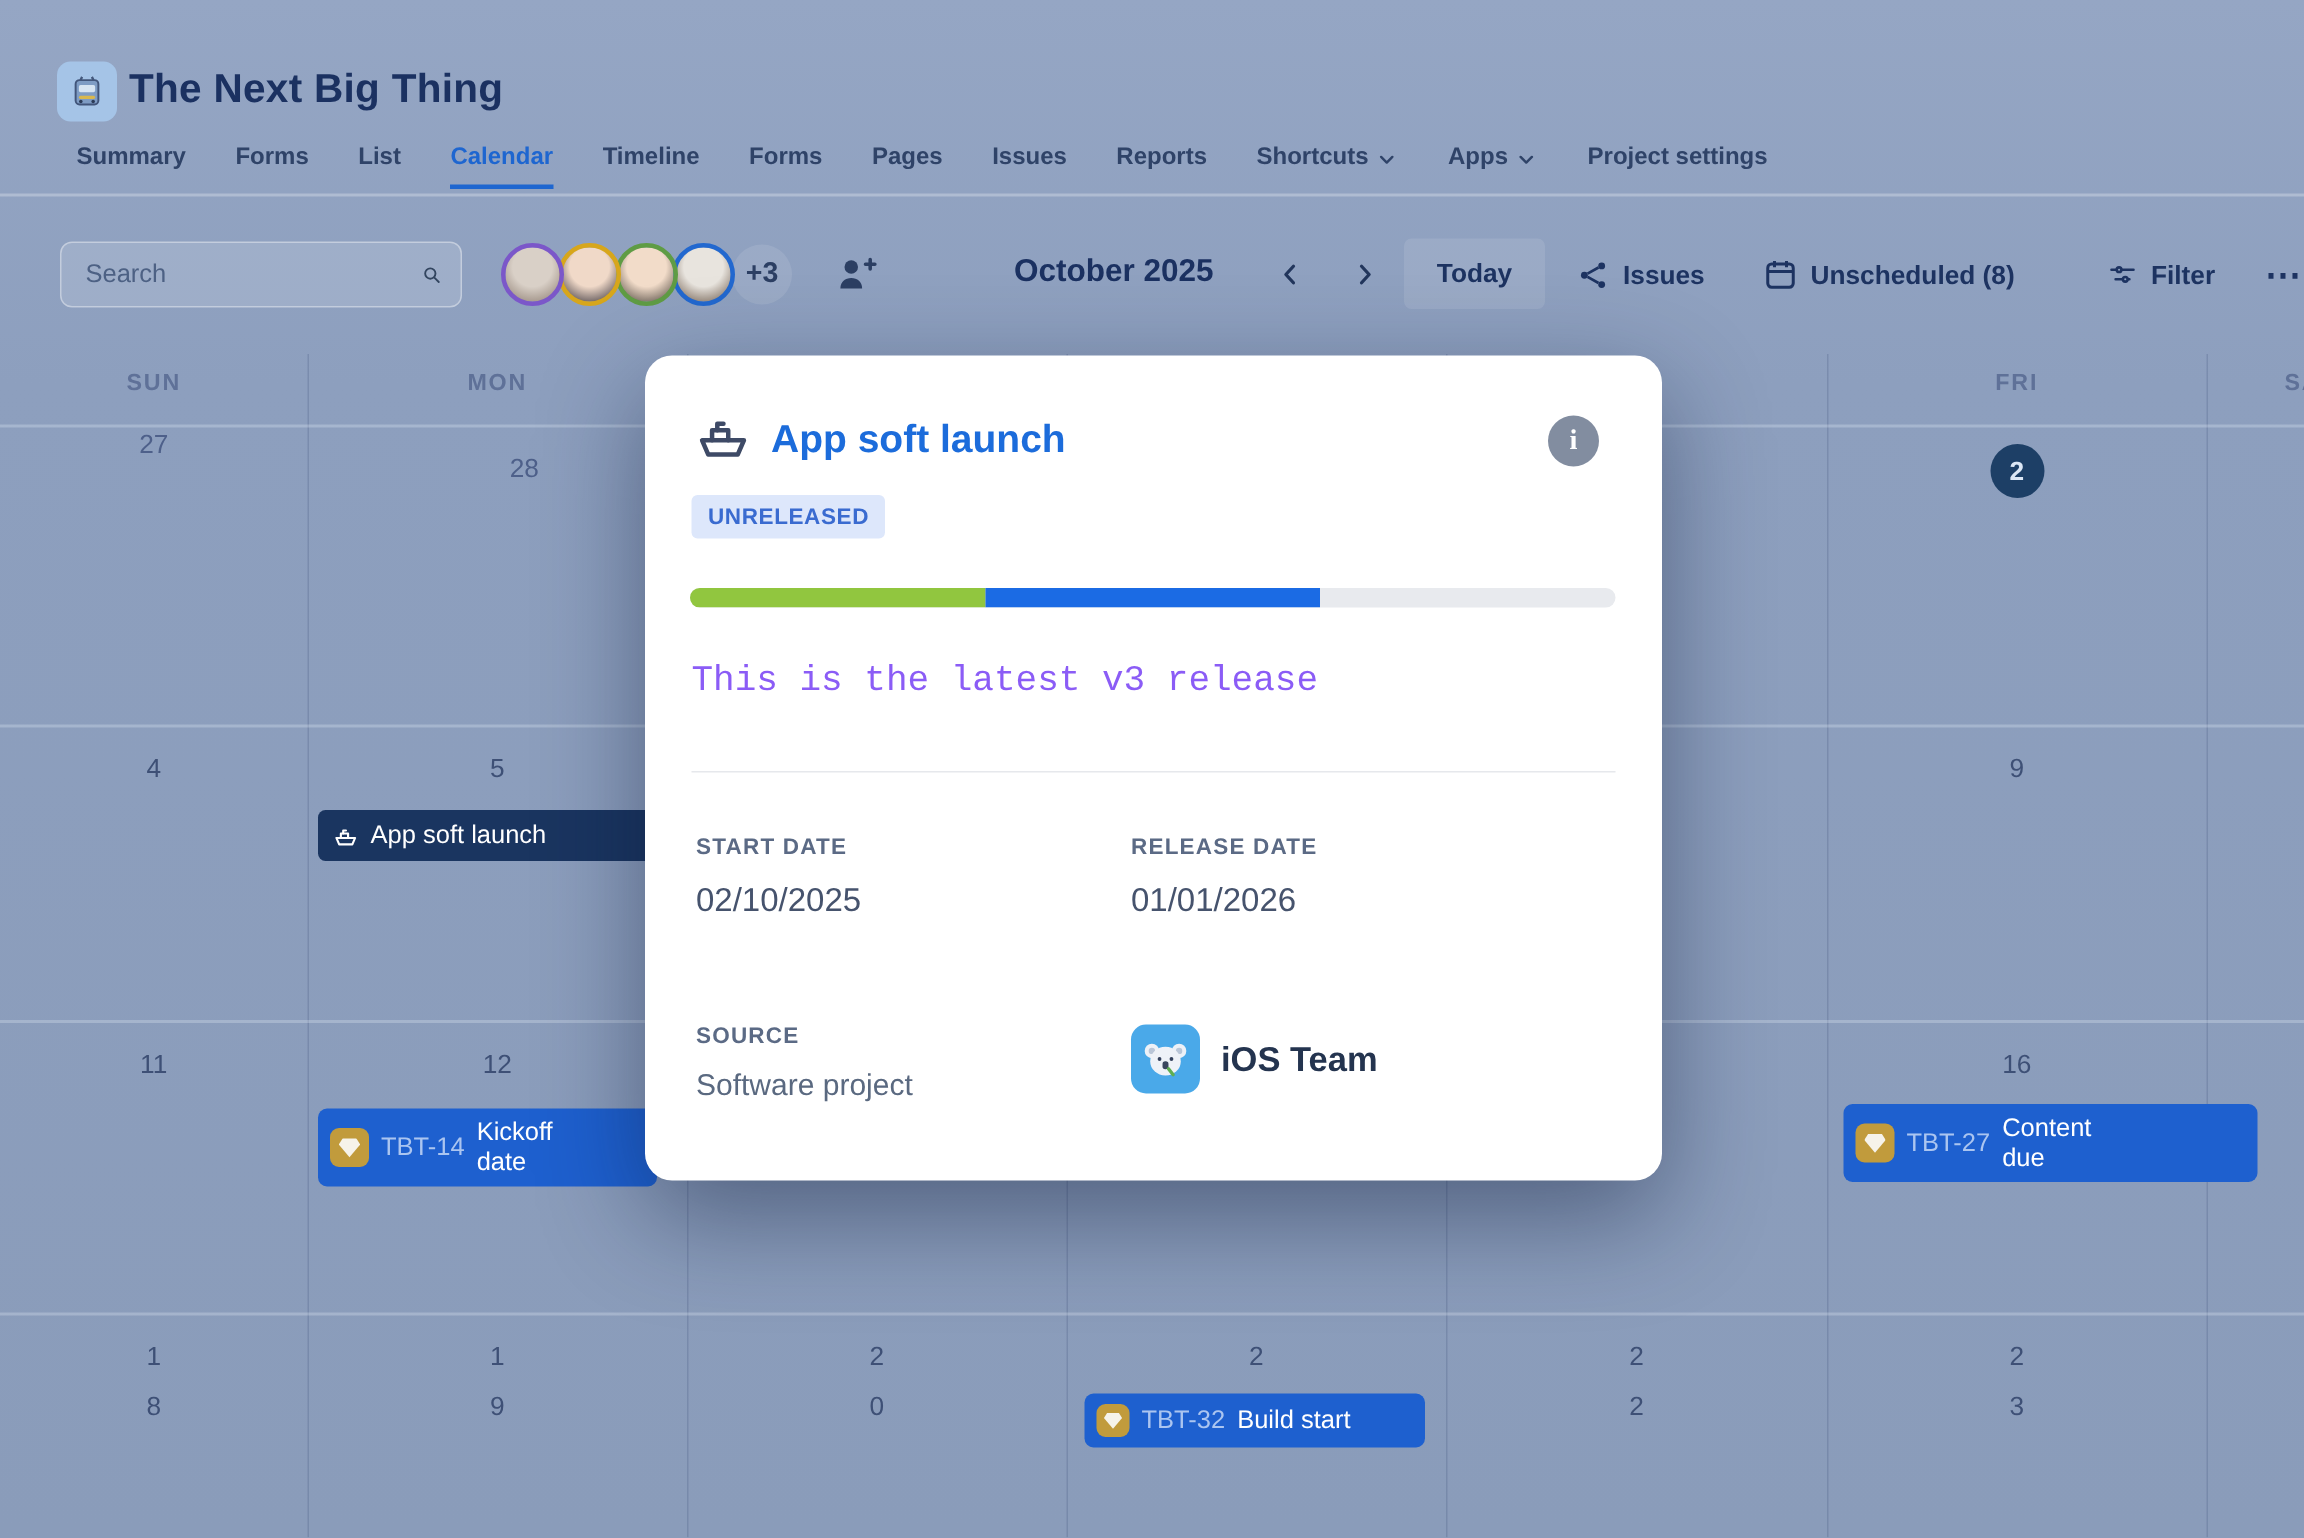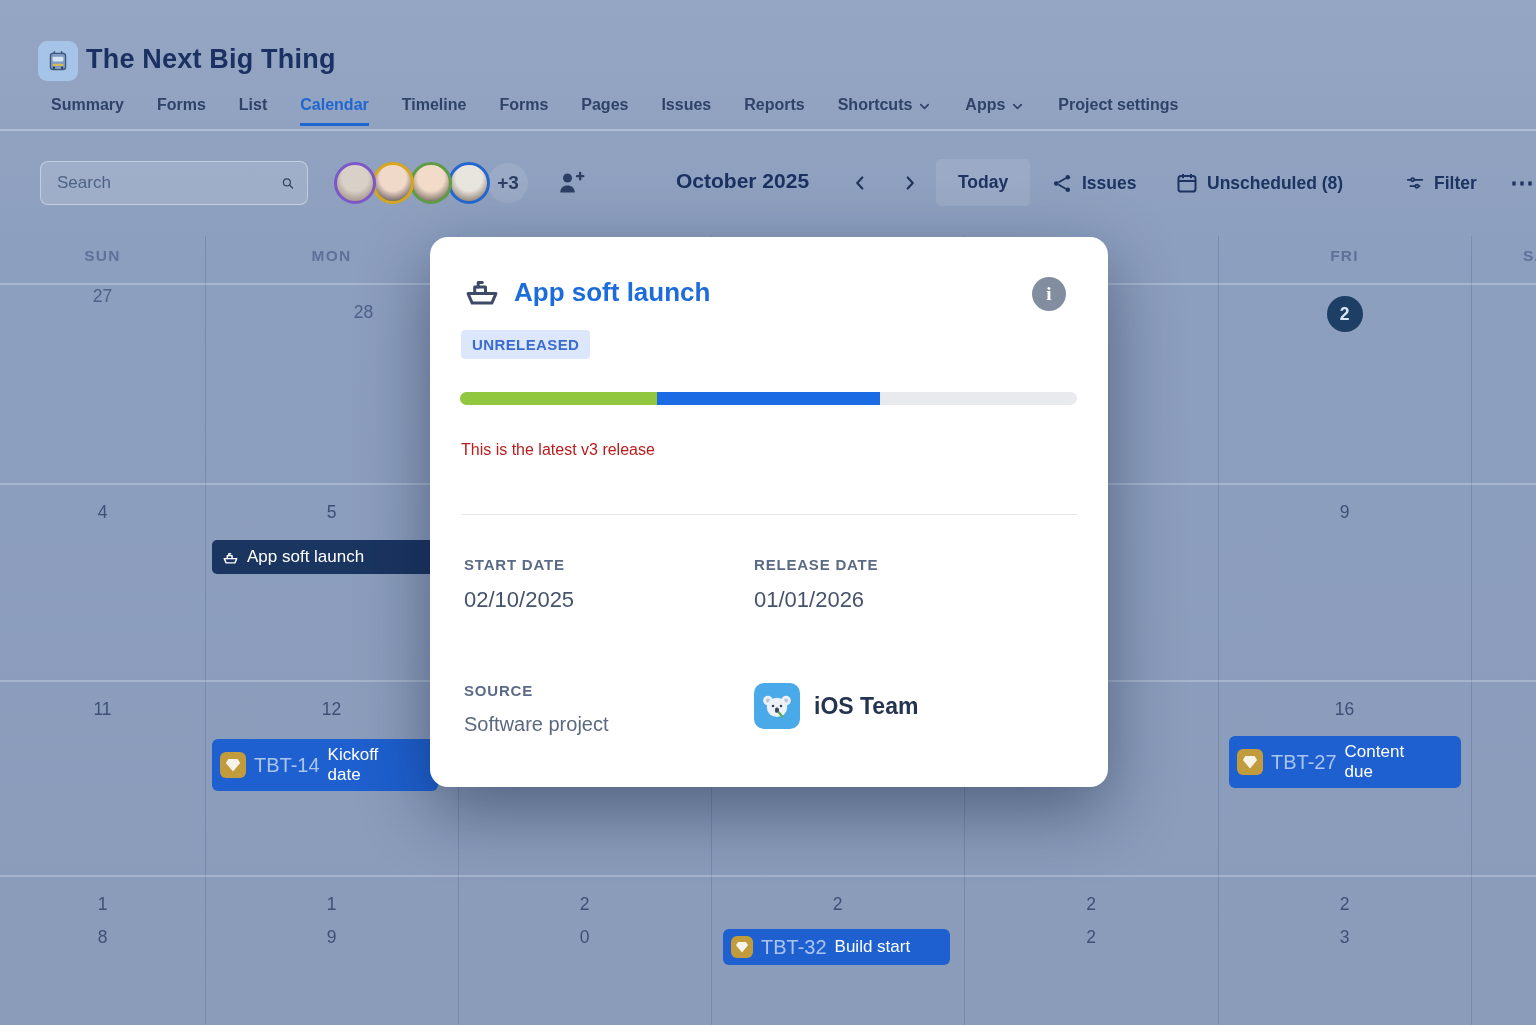--- a/index.html
+++ b/index.html
@@ -49,38 +49,38 @@
   .date-cell.muted{color:#4e608a;}
   .today-circle{display:inline-block;width:36px;height:36px;border-radius:50%;background:var(--today-circle);
         color:#dce7f5;line-height:36px;text-align:center;font-weight:600;}
 
   .event{position:absolute;display:flex;align-items:center;box-sizing:border-box;cursor:pointer;}
   .event.release{background:var(--release-bar);border-radius:5px;padding:0 10px;gap:8px;color:#fff;
         font-size:17px;font-weight:500;white-space:nowrap;overflow:hidden;}
   .event.issue{background:var(--issue-bar);border-radius:6px;padding:0 8px;gap:8px;overflow:hidden;}
   .issue-icon{flex:0 0 auto;background:var(--issue-gold);display:flex;align-items:center;justify-content:center;border-radius:6px;}
   .gem{background:#f6f3ea;}
-  .issue-key{color:#abc5f0;font-size:20px;font-weight:400;white-space:nowrap;}
+  .issue-key{color:#abc5f0;font-size:17px;font-weight:400;white-space:nowrap;}
   .issue-label{color:#fff;font-size:17px;font-weight:400;line-height:1.15;}
 
   
   .popup{position:absolute;left:430px;top:237px;width:678px;height:550px;background:#fff;border-radius:18px;
         box-shadow:0 24px 70px rgba(12,25,55,.45);z-index:50;}
   .popup .ship{position:absolute;left:31px;top:35px;color:#3e4a66;}
   .popup-title{position:absolute;left:84px;top:40px;font-size:26px;font-weight:700;color:#1c6cdb;}
   .info-btn{position:absolute;left:602px;top:40px;width:34px;height:34px;border-radius:50%;background:#828da0;
         color:#fff;display:flex;align-items:center;justify-content:center;font-size:19px;font-weight:700;
         font-family:"Liberation Serif",serif;cursor:pointer;}
   .status-badge{position:absolute;left:31px;top:93px;background:var(--badge-bg);color:var(--badge-text);
         font-size:15px;font-weight:800;letter-spacing:.4px;padding:6px 11px;border-radius:4px;}
   .progress{position:absolute;left:30px;top:155px;width:617px;height:13px;border-radius:7px;overflow:hidden;
         background:var(--progress-track);display:flex;}
   .progress .seg-done{height:100%;background:var(--progress-done);}
   .progress .seg-prog{height:100%;background:var(--progress-inprog);}
-  .popup-desc{position:absolute;left:31px;top:204px;font-size:16px;color:#b91c1c;}
+  .popup-desc{position:absolute;left:31px;top:204px;font-size:24px;color:#8b5cf6;font-family:Liberation Mono, monospace;}
   .popup-divider{position:absolute;left:31px;top:277px;width:616px;height:1px;background:#e6e8ec;}
   .field-label{position:absolute;font-size:15px;font-weight:700;letter-spacing:.8px;color:#5b6a85;}
   .field-value{position:absolute;font-size:22px;color:#46536d;}
   .source-value{position:absolute;font-size:20px;color:#5a6980;}
   .team-icon{position:absolute;left:324px;top:446px;width:46px;height:46px;border-radius:10px;
         background:var(--team-icon-bg);display:flex;align-items:center;justify-content:center;}
   .team-name{position:absolute;left:384px;top:456px;font-size:23px;font-weight:700;color:#24344f;}
 </style>
 </head>
 <body>
@@ -218,21 +218,21 @@
       <div class="h-line" style="top: 680px;"></div>
       <div class="h-line" style="top: 875px;"></div>
       <div class="day-header" style="left: 0px; width: 205px; text-align: center;">SUN</div>
       <div class="day-header" style="left: 205px; width: 253px; text-align: center;">MON</div>
       <div class="day-header" style="left: 458px; width: 253px; text-align: center;">TUE</div>
       <div class="day-header" style="left: 711px; width: 253px; text-align: center;">WED</div>
       <div class="day-header" style="left: 964px; width: 254px; text-align: center;">THU</div>
       <div class="day-header" style="left: 1218px; width: 253px; text-align: center;">FRI</div>
       <div class="day-header" style="left: 1523px;">SAT</div>
       <div class="date-cell muted" style="left: 0px; width: 205px; top: 280px;">27</div>
-      <div class="date-cell muted" style="left: 205px; width: 253px; top: 296px; padding-left: 32px;">28</div>
+      <div class="date-cell muted" style="left: 191px; width: 253px; top: 296px; padding-left: 32px;">28</div>
       <div class="date-cell" style="left: 1218px; width: 253px; top: 296px;"><span class="today-circle">2</span></div>
       <div class="date-cell" style="left: 0px; width: 205px; top: 496px;">4</div>
       <div class="date-cell" style="left: 205px; width: 253px; top: 496px;">5</div>
       <div class="date-cell" style="left: 1218px; width: 253px; top: 496px;">9</div>
       <div class="date-cell" style="left: 0px; width: 205px; top: 693px;">11</div>
       <div class="date-cell" style="left: 205px; width: 253px; top: 693px;">12</div>
       <div class="date-cell" style="left: 1218px; width: 253px; top: 693px;">16</div>
       <div class="date-cell" style="left: 0px; width: 205px; top: 888px;">1
 8</div>
       <div class="date-cell" style="left: 205px; width: 253px; top: 888px;">1
@@ -253,21 +253,21 @@
         </svg>
         <span>App soft launch</span>
       </div>
       <div class="event issue" style="left: 212px; top: 739px; width: 226px; height: 52px;">
         <div class="issue-icon" style="width: 26px; height: 26px;">
           <div class="gem" style="width: 14.3px; height: 13px; clip-path: polygon(20% 0px, 80% 0px, 100% 35%, 50% 100%, 0px 35%);"></div>
         </div>
         <span class="issue-key">TBT-14</span>
         <span class="issue-label" style="width: 84px;">Kickoff date</span>
       </div>
-      <div class="event issue" style="left: 1229px; top: 736px; width: 232px; height: 52px;">
+      <div class="event issue" style="left: 1229px; top: 736px; width: 276px; height: 52px;">
         <div class="issue-icon" style="width: 26px; height: 26px;">
           <div class="gem" style="width: 14.3px; height: 13px; clip-path: polygon(20% 0px, 80% 0px, 100% 35%, 50% 100%, 0px 35%);"></div>
         </div>
         <span class="issue-key">TBT-27</span>
         <span class="issue-label" style="width: 84px;">Content due</span>
       </div>
       <div class="event issue" style="left: 723px; top: 929px; width: 227px; height: 36px;">
         <div class="issue-icon" style="width: 22px; height: 22px;">
           <div class="gem" style="width: 12.1px; height: 11px; clip-path: polygon(20% 0px, 80% 0px, 100% 35%, 50% 100%, 0px 35%);"></div>
         </div>

